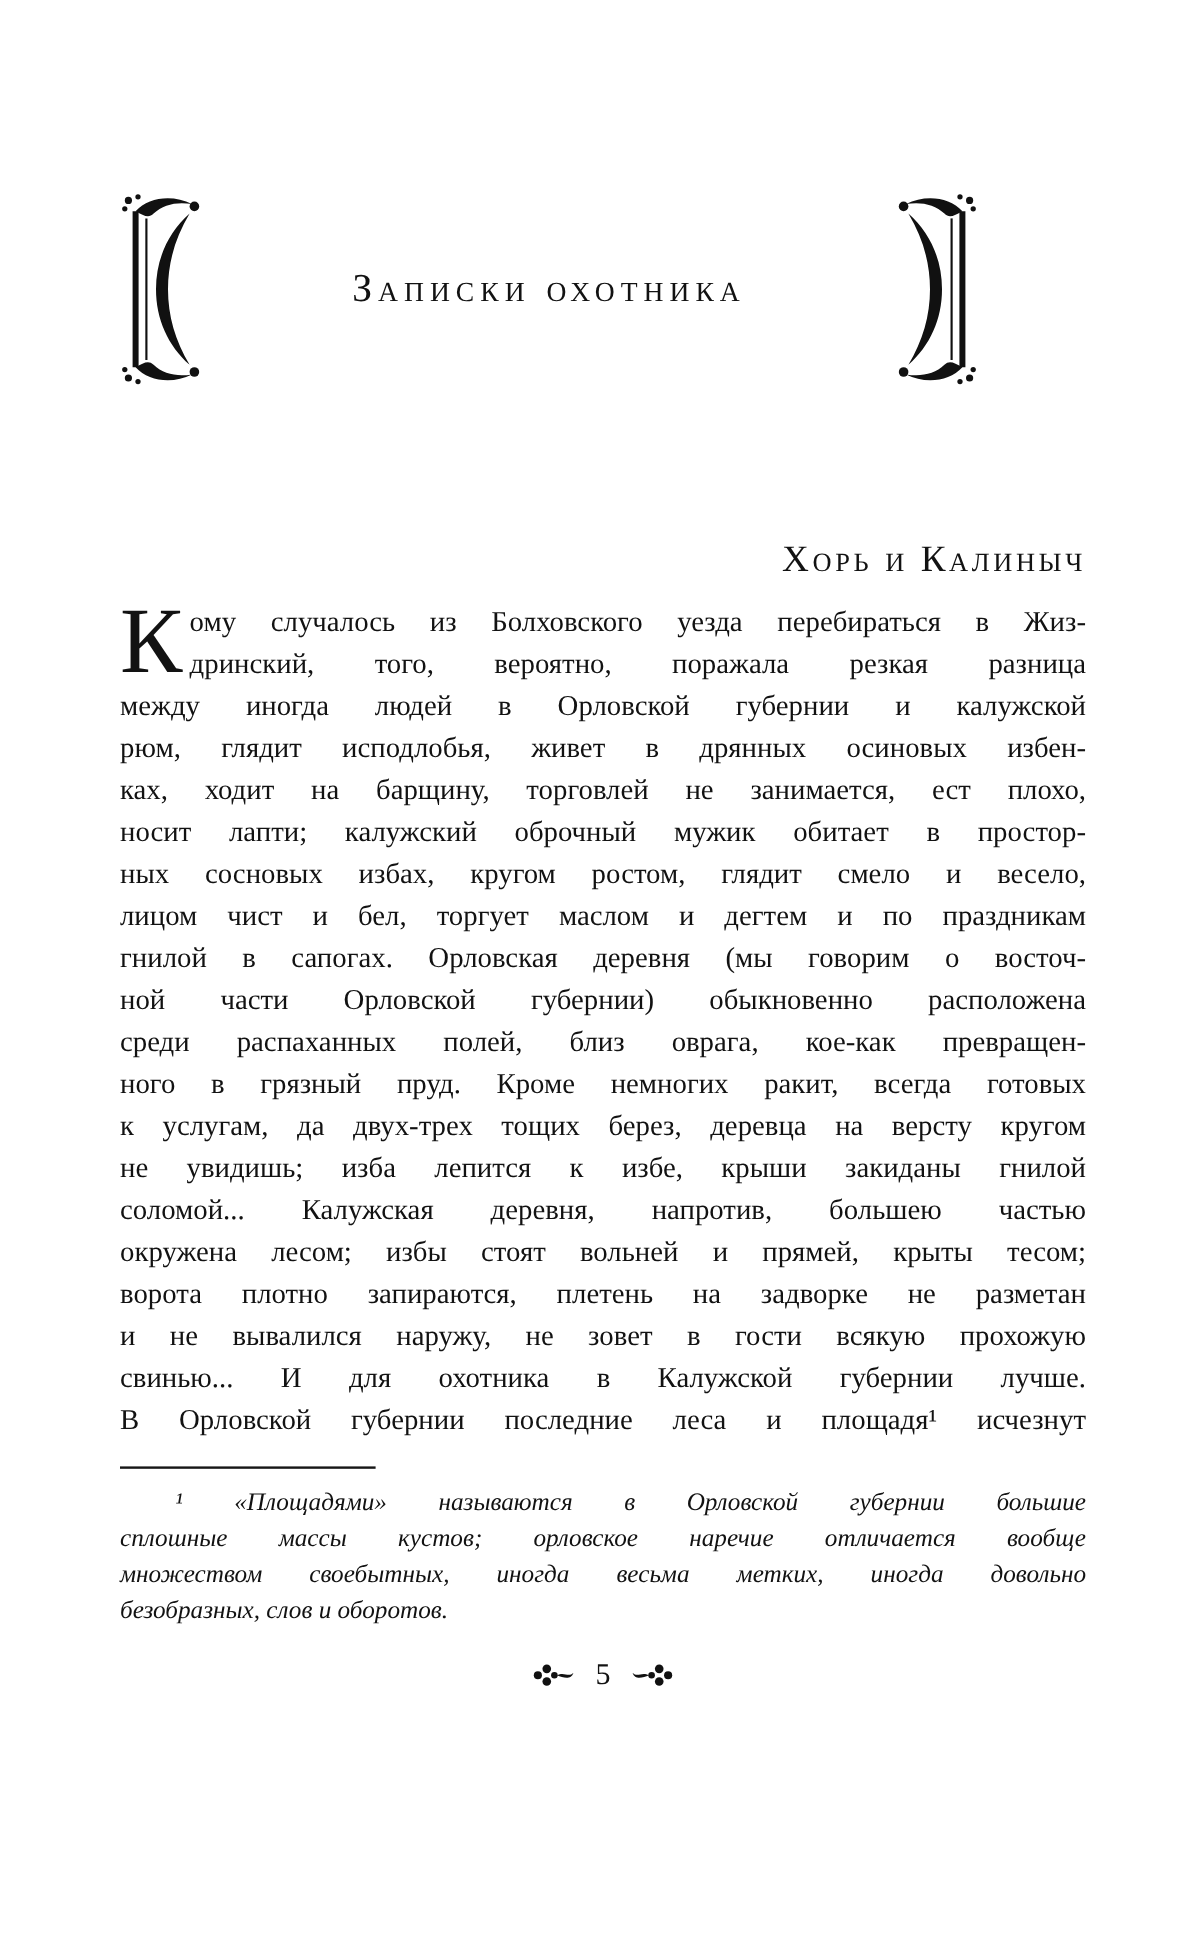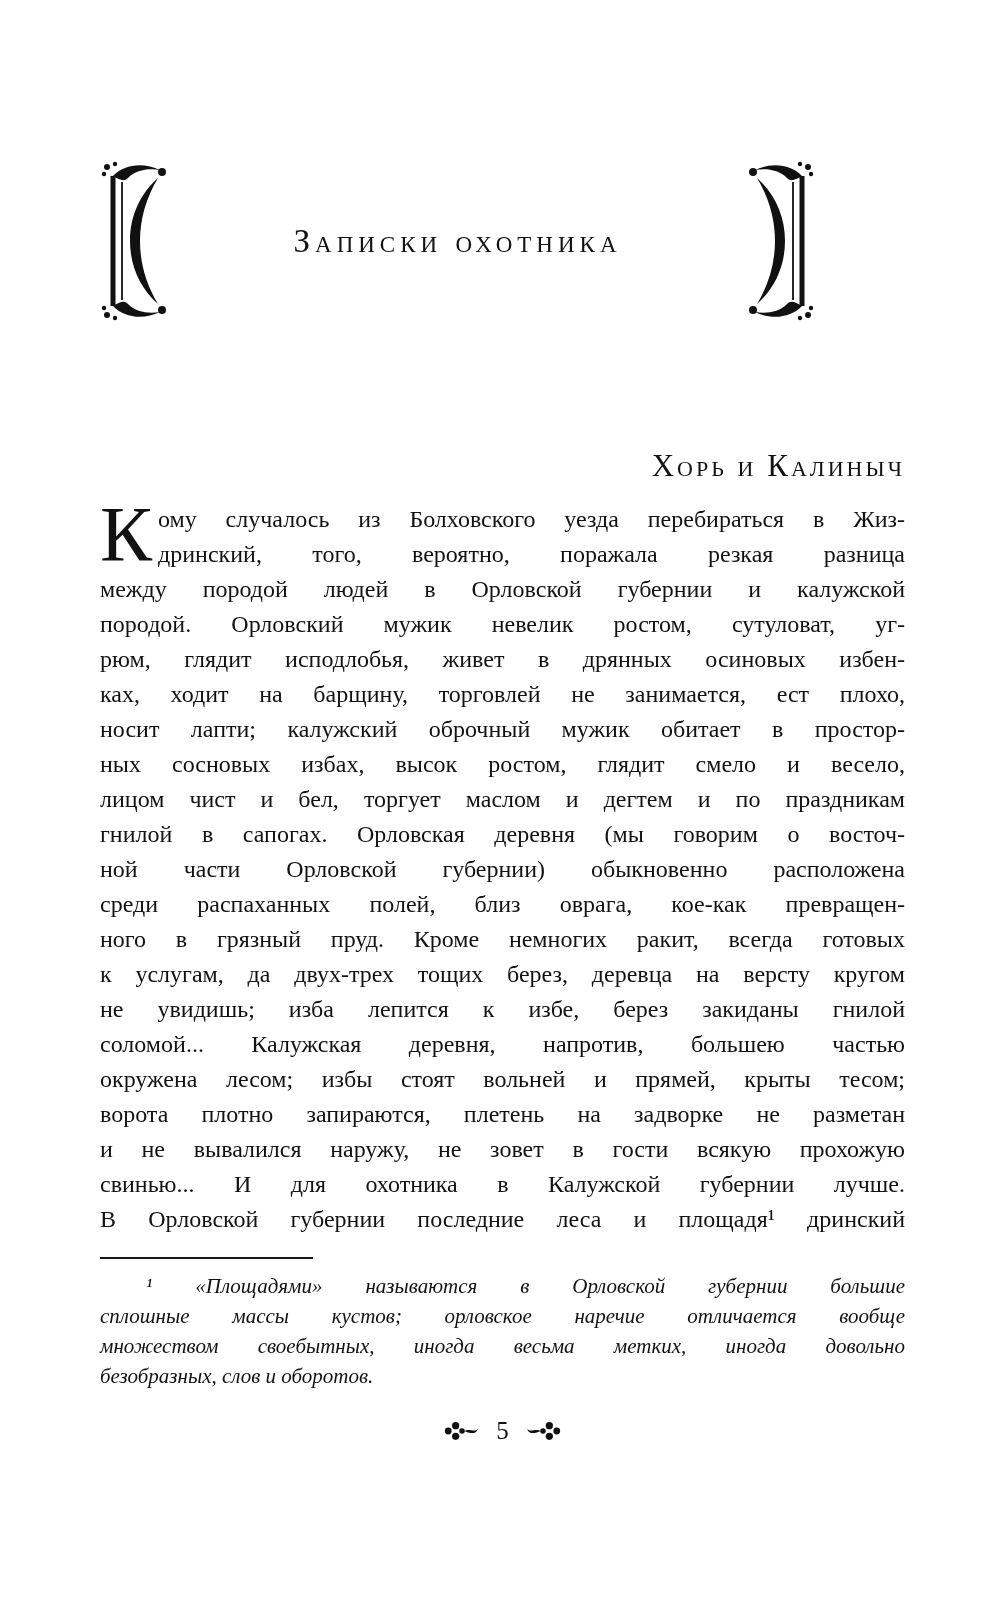--- a/index.html
+++ b/index.html
@@ -146,39 +146,38 @@
       </svg>
     </span>
   </div>
 
   <h2 class="chapter-title">Хорь и Калиныч</h2>
 
   <div class="body-text">
     <span class="drop-cap">К</span>
     <div class="line">ому случалось из Болховского уезда перебираться в Жиз-</div>
     <div class="line">дринский, того, вероятно, поражала резкая разница</div>
-    <div class="line">между породой людей в Орловской губернии и калужской</div>
-    <div class="line">породой. Орловский мужик невелик ростом, сутуловат, уг-</div>
+    <div class="line">между иногда людей в Орловской губернии и калужской</div>
     <div class="line">рюм, глядит исподлобья, живет в дрянных осиновых избен-</div>
     <div class="line">ках, ходит на барщину, торговлей не занимается, ест плохо,</div>
     <div class="line">носит лапти; калужский оброчный мужик обитает в простор-</div>
-    <div class="line">ных сосновых избах, высок ростом, глядит смело и весело,</div>
+    <div class="line">ных сосновых избах, кругом ростом, глядит смело и весело,</div>
     <div class="line">лицом чист и бел, торгует маслом и дегтем и по праздникам</div>
     <div class="line">гнилой в сапогах. Орловская деревня (мы говорим о восточ-</div>
     <div class="line">ной части Орловской губернии) обыкновенно расположена</div>
     <div class="line">среди распаханных полей, близ оврага, кое-как превращен-</div>
     <div class="line">ного в грязный пруд. Кроме немногих ракит, всегда готовых</div>
     <div class="line">к услугам, да двух-трех тощих берез, деревца на версту кругом</div>
-    <div class="line">не увидишь; изба лепится к избе, берез закиданы гнилой</div>
+    <div class="line">не увидишь; изба лепится к избе, крыши закиданы гнилой</div>
     <div class="line">соломой... Калужская деревня, напротив, большею частью</div>
     <div class="line">окружена лесом; избы стоят вольней и прямей, крыты тесом;</div>
     <div class="line">ворота плотно запираются, плетень на задворке не разметан</div>
     <div class="line">и не вывалился наружу, не зовет в гости всякую прохожую</div>
     <div class="line">свинью... И для охотника в Калужской губернии лучше.</div>
-    <div class="line">В Орловской губернии последние леса и площадя¹ дринский</div>
+    <div class="line">В Орловской губернии последние леса и площадя¹ исчезнут</div>
   </div>
 
   <div class="footnote-rule"></div>
   <div class="footnote">
     <div class="fn-line first">¹ «Площадями» называются в Орловской губернии большие</div>
     <div class="fn-line">сплошные массы кустов; орловское наречие отличается вообще</div>
     <div class="fn-line">множеством своебытных, иногда весьма метких, иногда довольно</div>
     <div class="fn-line last">безобразных, слов и оборотов.</div>
   </div>
 

